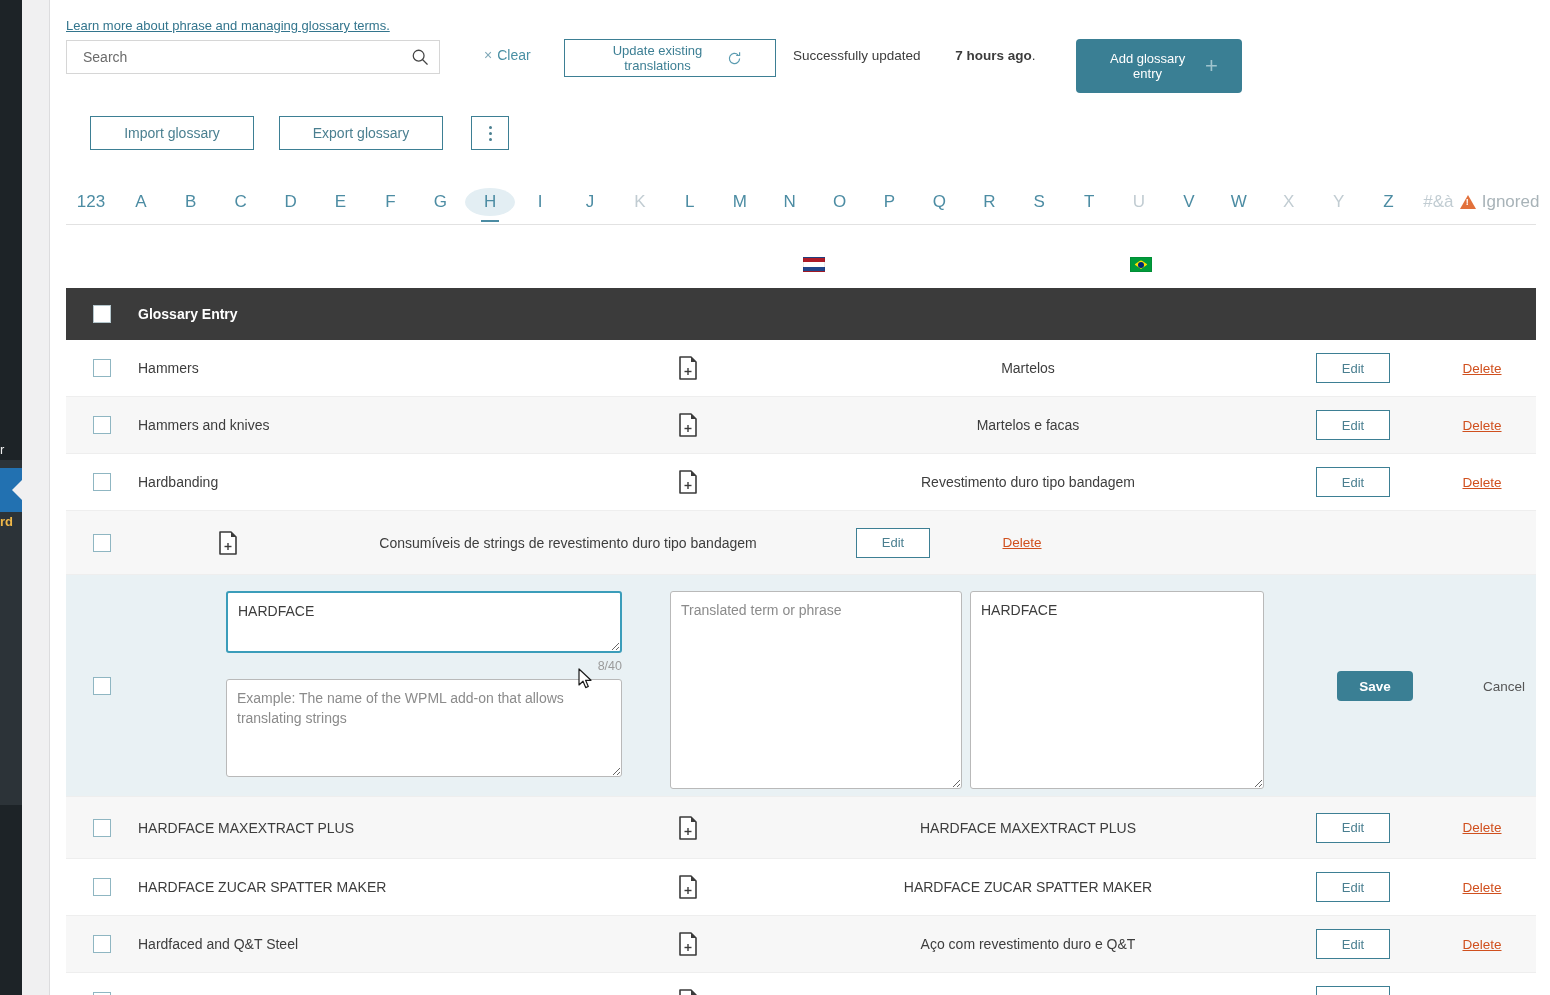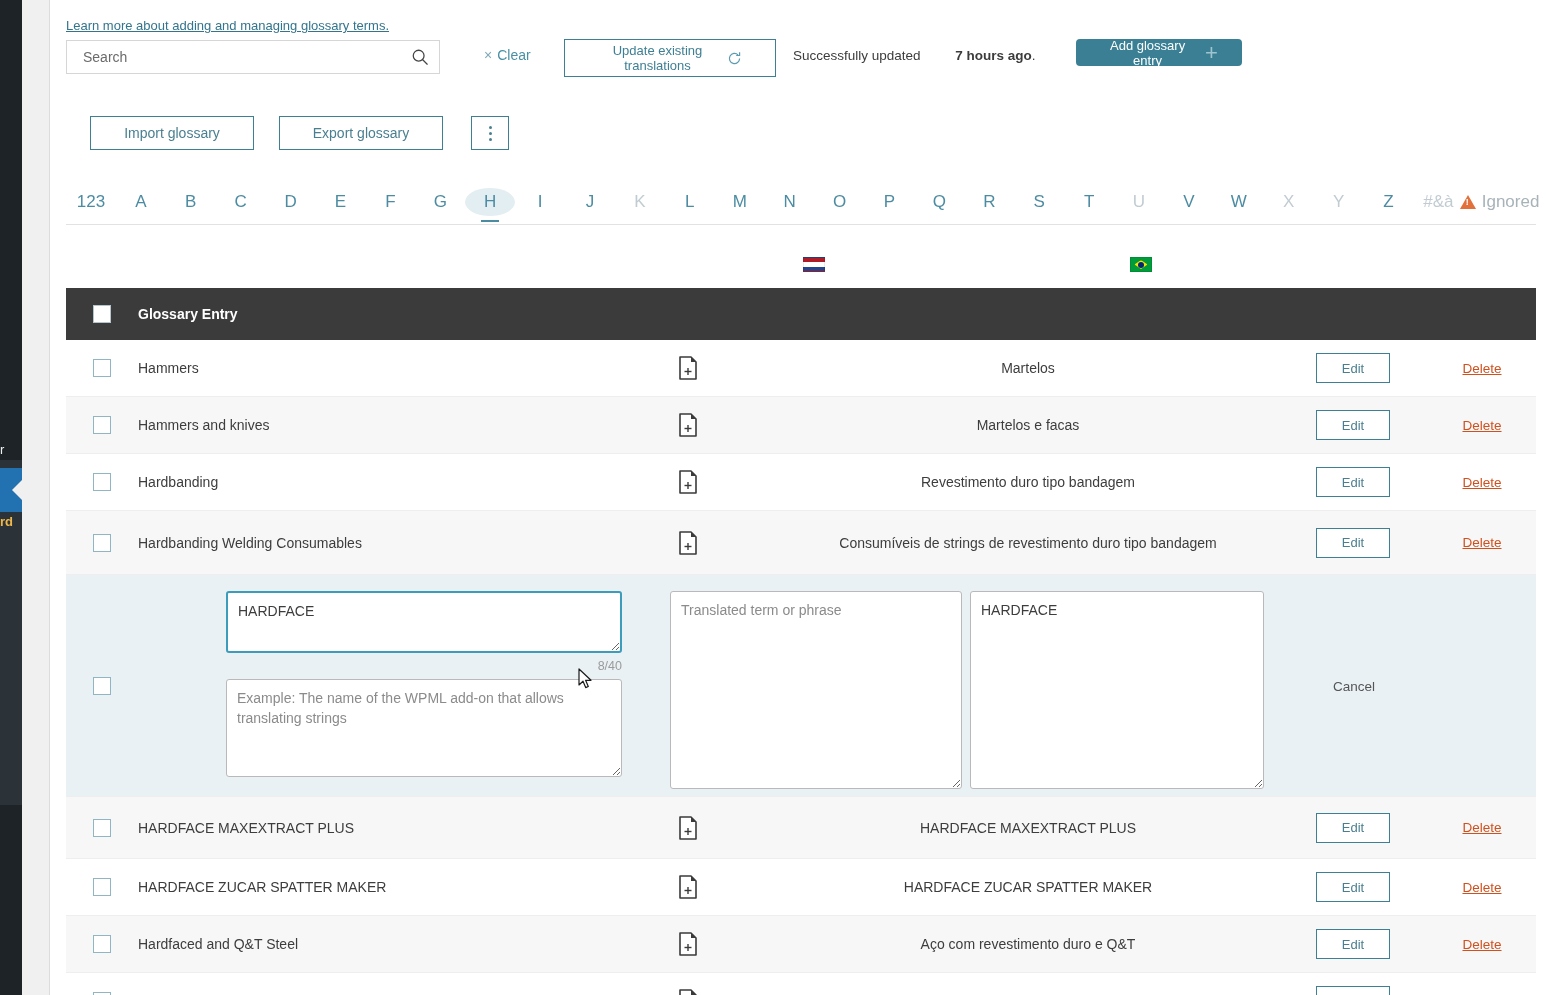--- a/index.html
+++ b/index.html
@@ -97,21 +97,21 @@
   .update-btn .lbl { display: block; width: 120px; }
   .refresh-icon { width: 17px; height: 17px; flex: 0 0 auto; }
 
   .status-text {
     position: absolute; left: 727px; top: 8px;
     font-size: 13.5px; color: #3c3c3c;
   }
   .status-text b { font-weight: bold; margin-left: 31px; }
 
   .add-btn {
-    position: absolute; left: 1010px; top: -1px; width: 166px; height: 27px;
+    position: absolute; left: 1010px; top: -1px; width: 166px; height: 54px;
     background: #3a7f94; border: none; border-radius: 4px;
     color: #fff; font-size: 13px; line-height: 15px;
     display: flex; align-items: center; justify-content: center;
     cursor: pointer; gap: 10px; padding: 0 10px; text-align: center;
   }
   .add-btn .lbl { display: block; width: 95px; }
   .plus-icon { font-size: 22px; font-weight: 300; color: #9fc4ce; line-height: 1; }
 
   
   .toolbar2 { position: absolute; left: 24px; top: 116px; }
@@ -264,21 +264,21 @@
   <div class="wp-sidebar-mid"></div>
   <div class="wp-sidebar-item-label wp-item-a">r</div>
   <div class="wp-sidebar-active"></div>
   <div class="wp-sidebar-arrow"></div>
   <div class="wp-sidebar-item-label wp-item-c">rd</div>
   <div class="wp-gutter"></div>
   <div class="wp-gutter-line"></div>
 
   <div class="content">
 
-    <a class="learn-link">Learn more about adding and managing glossary terms.</a>
+    <a class="learn-link">Learn more about phrase and managing glossary terms.</a>
 
     
     <div class="toolbar1">
 
       <div class="search-box">
         <input type="text" placeholder="Search" style="">
         <svg class="search-icon" viewBox="0 0 20 20">
           <circle cx="8.5" cy="8.5" r="6" fill="none" stroke="#444" stroke-width="1.4"></circle>
           <line x1="13" y1="13" x2="18" y2="18" stroke="#444" stroke-width="1.4" stroke-linecap="round"></line>
         </svg>
@@ -436,21 +436,20 @@
             <button class="edit-btn">Edit</button>
           </div>
           <div class="c-del">
             <span class="del-link">Delete</span>
           </div>
         </div>
         <div class="row alt" style="height: 64px;">
           <div class="c-check">
             <span class="cb row-cb"></span>
           </div>
-          <div class="c-term">Hardbanding Welding Consumables</div>
           <div class="c-icon">
             <svg class="doc-icon" viewBox="0 0 20 24">
               <path d="M2 1 H13 L18 6 V23 H2 Z" fill="#fff" stroke="#3b3b3b" stroke-width="1.6" stroke-linejoin="round"></path>
               <path d="M13 1 V6 H18" fill="#3b3b3b"></path>
               <line x1="10" y1="12" x2="10" y2="19" stroke="#3b3b3b" stroke-width="1.4"></line>
               <line x1="6.5" y1="15.5" x2="13.5" y2="15.5" stroke="#3b3b3b" stroke-width="1.4"></line>
             </svg>
           </div>
           <div class="c-trans">Consumíveis de strings de revestimento duro tipo bandagem</div>
           <div class="c-edit">
@@ -463,20 +462,23 @@
         <div class="row editing" style="height: 222px; align-items: flex-start;">
           <div class="c-check" style="height:222px">
             <span class="cb row-cb"></span>
           </div>
           <div class="edit-left"><textarea class="ta focused" rows="2" style="height: 62px;">HARDFACE</textarea><div class="counter">8/40</div><textarea class="ta" rows="4" style="height: 98px;" placeholder="Example: The name of the WPML add-on that allows translating strings"></textarea></div>
           <div class="edit-mid">
             <textarea class="ta" style="height: 198px;" placeholder="Translated term or phrase"></textarea>
           </div>
           <div class="edit-right">
             <textarea class="ta" style="height: 198px;" placeholder="">HARDFACE</textarea>
+          </div>
+          <div class="edit-actions-save" style="height:222px">
+            <button class="save-btn">Save</button>
           </div>
           <div class="edit-actions-cancel" style="height:222px">
             <span class="cancel-link">Cancel</span>
           </div>
         </div>
         <div class="row alt" style="height: 62px; align-items: center;">
           <div class="c-check">
             <span class="cb row-cb"></span>
           </div>
           <div class="c-term">HARDFACE MAXEXTRACT PLUS</div>

